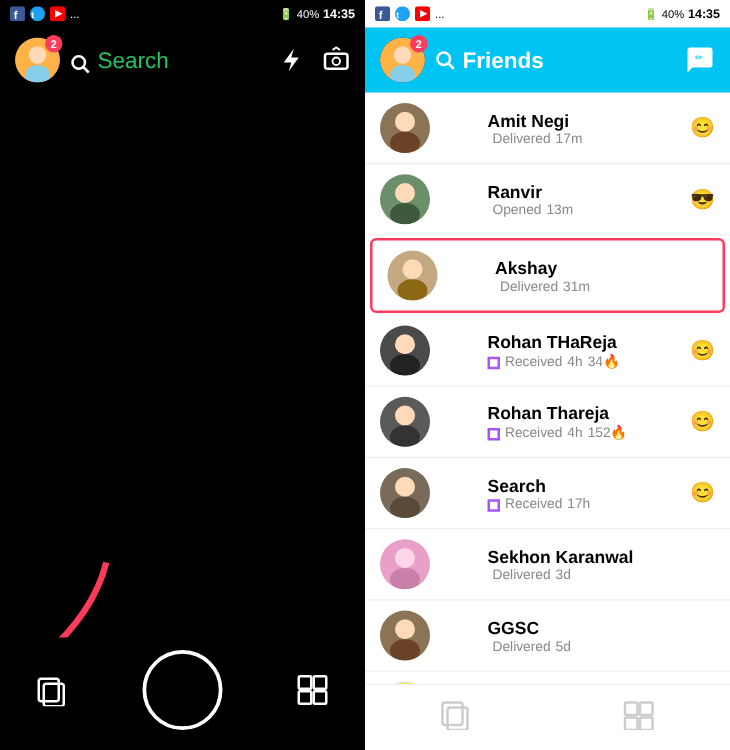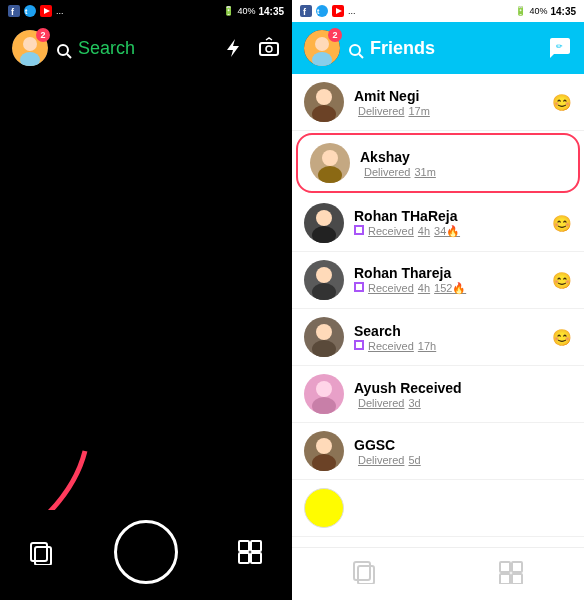--- a/index.html
+++ b/index.html
@@ -185,54 +185,54 @@
       display: flex;
       align-items: center;
       padding: 8px 12px;
       border-bottom: 1px solid #f0f0f0;
       position: relative;
     }
 
     .friend-item.highlighted {
       border: 2px solid #FF3B5C;
       margin: 2px 4px;
-      border-radius: 16px;
+      border-radius: 5px;
     }
 
     .friend-avatar {
       width: 40px;
       height: 40px;
       border-radius: 50%;
       background: #ccc;
       flex-shrink: 0;
       display: flex;
       align-items: center;
       justify-content: center;
       overflow: hidden;
       margin-right: 10px;
     }
 
     .friend-info {
       flex: 1;
+      margin-left: 36px;
     }
 
     .friend-name {
       font-size: 14px;
       font-weight: 600;
       color: #000;
     }
 
     .friend-status {
       display: flex;
-      align-items: flex-start;
+      align-items: flex-end;
       gap: 4px;
       font-size: 11px;
       color: #888;
       margin-top: 1px;
-      text-decoration: underline;
     }
 
     .friend-emoji {
       font-size: 16px;
       margin-left: auto;
     }
 
     .arrow-delivered {
       border-width: 5px 0 5px 8px;
       border-color: transparent transparent transparent #FF3B5C;
@@ -393,21 +393,21 @@
       <div class="avatar-badge">
         <div class="avatar-circle">
           <svg width="36" height="36" viewBox="0 0 36 36">
             <circle cx="18" cy="18" r="18" fill="#FFB347"></circle>
             <circle cx="18" cy="14" r="7" fill="#FFDAB9"></circle>
             <ellipse cx="18" cy="30" rx="10" ry="8" fill="#87CEEB"></ellipse>
           </svg>
         </div>
         <div class="badge">2</div>
       </div>
-      <div style="display:flex;align-items:flex-end;gap:6px">
+      <div style="display:flex;align-items:center;gap:6px">
         <svg width="16" height="16" viewBox="0 0 16 16">
           <circle cx="7" cy="7" r="5" stroke="#fff" stroke-width="2" fill="none"></circle>
           <line x1="11" y1="11" x2="15" y2="15" stroke="#fff" stroke-width="2"></line>
         </svg>
         <span class="friends-title">Friends</span>
       </div>
     </div>
 
     <svg width="24" height="24" viewBox="0 0 24 24">
       <path d="M20 2H4C2.9 2 2 2.9 2 4V22L6 18H20C21.1 18 22 17.1 22 16V4C22 2.9 21.1 2 20 2Z" fill="#fff"></path>
@@ -428,20 +428,37 @@
         <div class="friend-name">Amit Negi</div>
         <div class="friend-status">
           <span class="arrow-delivered"></span>
           <span>Delivered</span>
           <span>17m</span>
         </div>
       </div>
       <span class="friend-emoji">😊</span>
     </div>
 
+    <div class="friend-item">
+      <div class="friend-avatar" style="background:#6B8E6B">
+        <svg width="40" height="40" viewBox="0 0 40 40">
+            <circle cx="20" cy="15" r="8" fill="#FFDAB9"></circle>
+            <ellipse cx="20" cy="32" rx="12" ry="9" fill="#3D5A3D"></ellipse>
+          </svg>
+      </div>
+      <div class="friend-info">
+        <div class="friend-name">Ranvir</div>
+        <div class="friend-status">
+          <span class="arrow-opened"></span>
+          <span>Opened</span>
+          <span>13m</span>
+        </div>
+      </div>
+      <span class="friend-emoji">😎</span>
+    </div>
 
     <div class="friend-item highlighted">
       <div class="friend-avatar" style="background:#C4A882">
         <svg width="40" height="40" viewBox="0 0 40 40">
             <circle cx="20" cy="15" r="8" fill="#FFDAB9"></circle>
             <ellipse cx="20" cy="32" rx="12" ry="9" fill="#8B6914"></ellipse>
           </svg>
       </div>
       <div class="friend-info">
         <div class="friend-name">Akshay</div>
@@ -510,21 +527,21 @@
     </div>
 
     <div class="friend-item">
       <div class="friend-avatar" style="background:#E8A0C8">
         <svg width="40" height="40" viewBox="0 0 40 40">
             <circle cx="20" cy="15" r="8" fill="#FFD5E8"></circle>
             <ellipse cx="20" cy="32" rx="12" ry="9" fill="#C87FA8"></ellipse>
           </svg>
       </div>
       <div class="friend-info">
-        <div class="friend-name">Ayush Received</div>
+        <div class="friend-name">Sekhon Karanwal</div>
         <div class="friend-status">
           <span class="arrow-delivered"></span>
           <span>Delivered</span>
           <span>3d</span>
         </div>
       </div>
     </div>
 
     <div class="friend-item">
       <div class="friend-avatar" style="background:#8B7355">

